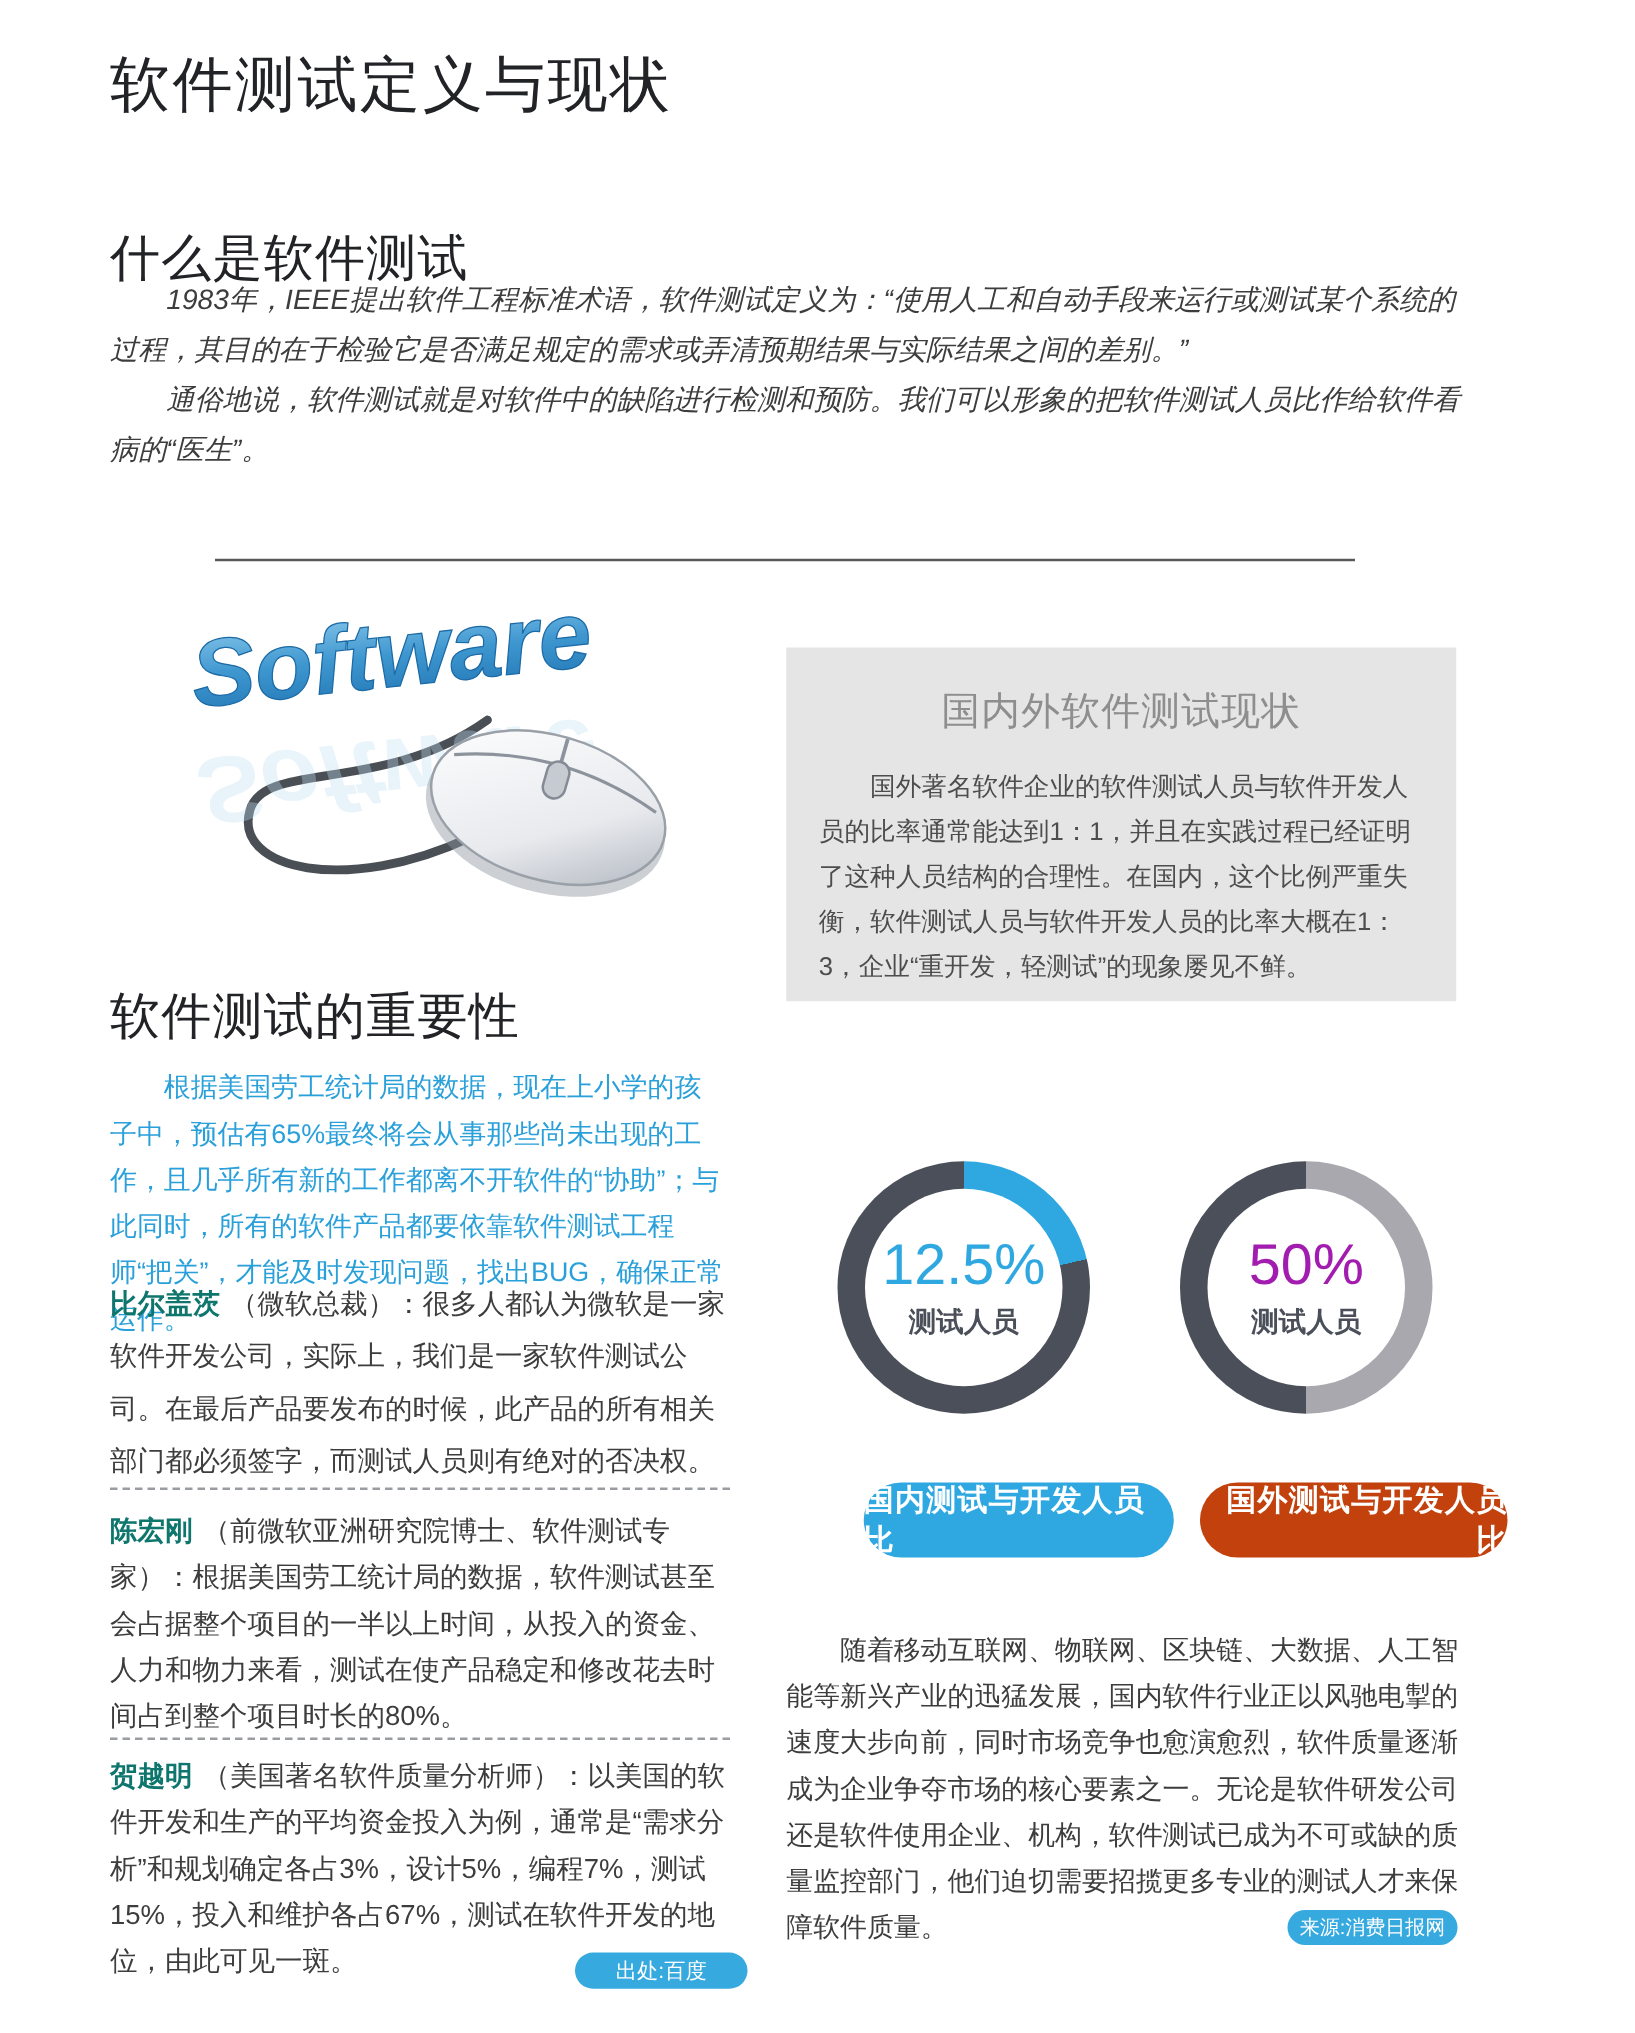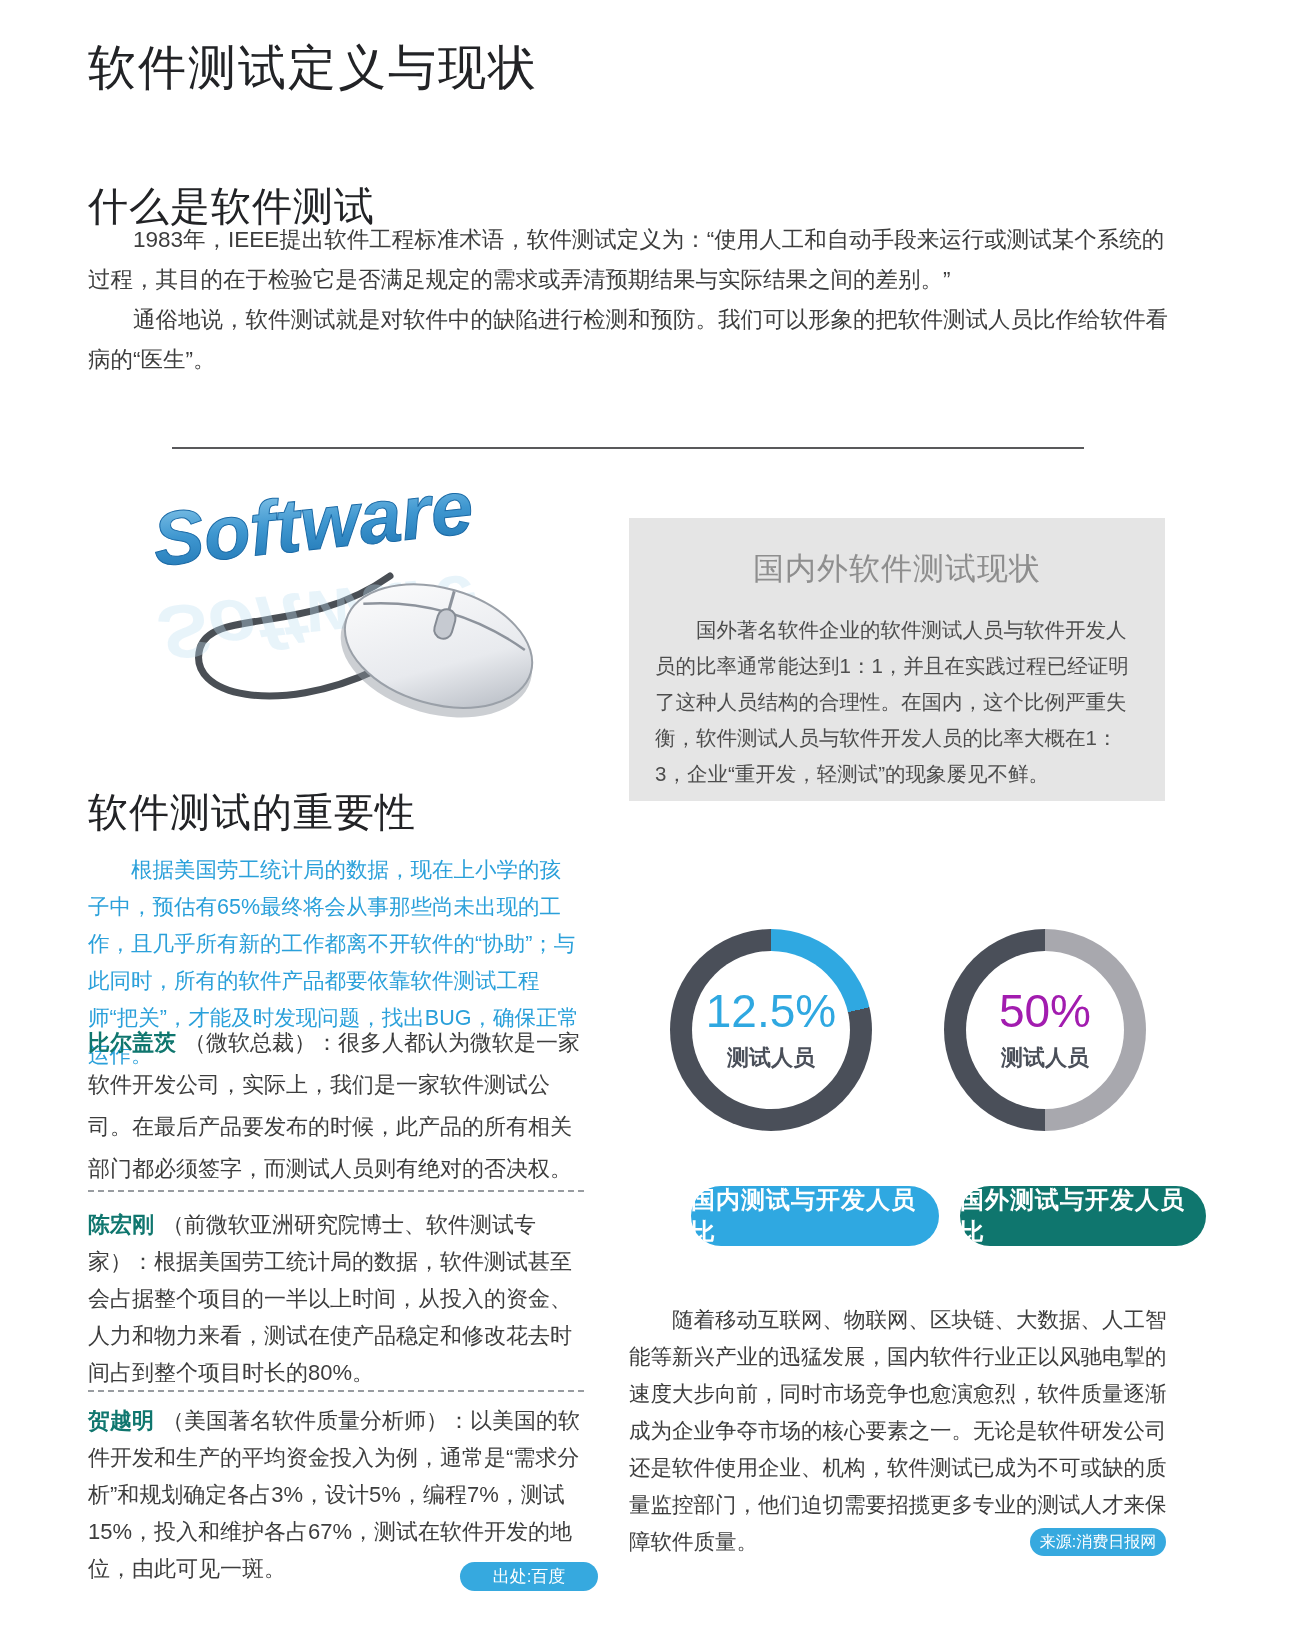--- a/index.html
+++ b/index.html
@@ -7,21 +7,21 @@
     position:relative;width:1308px;height:1626px;background:#ffffff;overflow:hidden;
     font-family:"Liberation Sans","DejaVu Sans",sans-serif;color:#3f3f3f;
   }
   .abs{position:absolute;}
   
   .main-title{left:88px;top:4px;font-size:48px;color:#222326;font-weight:400;letter-spacing:2px;}
   .h2{font-size:40px;color:#222326;font-weight:400;letter-spacing:1px;}
   .h2.what{left:88px;top:146px;}
   .h2.importance{left:88px;top:752px;}
   
-  .lead{left:88px;top:220px;width:1080px;font-size:22.5px;line-height:40px;color:#3d3d3d;}
+  .lead{left:88px;top:220px;width:1080px;font-size:22.5px;line-height:40px;color:#3d3d3d;font-style:italic;}
   .lead p{margin:0;text-indent:2em;}
   
   .divider{left:172px;top:447px;width:912px;border-top:2px solid #59595b;height:0;}
   
   .sw-illu{left:138px;top:458px;width:448px;height:278px;}
   
   .status-box{left:629px;top:518px;width:536px;height:283px;background:#e5e5e5;}
   .status-box .box-title{margin:30px 0 0 0;text-align:center;font-size:31px;font-weight:400;color:#8e8e8e;letter-spacing:1px;}
   .status-box .box-body{margin:22px 26px 0 26px;font-size:20.5px;line-height:36px;color:#4d4d4d;text-indent:2em;}
   
@@ -42,21 +42,21 @@
   .donut .hole{position:absolute;left:22px;top:22px;right:22px;bottom:22px;background:#ffffff;border-radius:50%;
     display:flex;flex-direction:column;align-items:center;justify-content:center;}
   .donut .val{font-size:46px;font-weight:400;line-height:1.05;}
   .donut-0 .val{color:#2fa8e1;}
   .donut-1 .val{color:#a21caf;}
   .donut .lbl{font-size:22px;font-weight:bold;color:#4a4f59;margin-top:8px;}
   
   .pill-btn{height:60px;border-radius:30px;display:flex;align-items:center;justify-content:center;
     color:#ffffff;font-size:24px;font-weight:bold;letter-spacing:1px;margin-left:39px;}
   .pill-domestic{left:652px;top:1186px;width:248px;background:#2fa8e1;}
-  .pill-foreign{left:921px;top:1186px;width:246px;background:#0f766e;}
+  .pill-foreign{left:921px;top:1186px;width:246px;background:#c2410c;text-align:right;}
   
   .conclusion{left:629px;top:1280px;width:540px;font-size:21.5px;line-height:37px;color:#3d3d3d;text-indent:2em;}
   
   .badge{border-radius:16px;background:#36a9df;color:#ffffff;display:flex;align-items:center;justify-content:center;}
   .badge-baidu{left:460px;top:1562px;width:138px;height:29px;font-size:17px;}
   .badge-news{left:1030px;top:1528px;width:136px;height:28px;font-size:16px;}
 </style>
 </head>
 <body>
 

